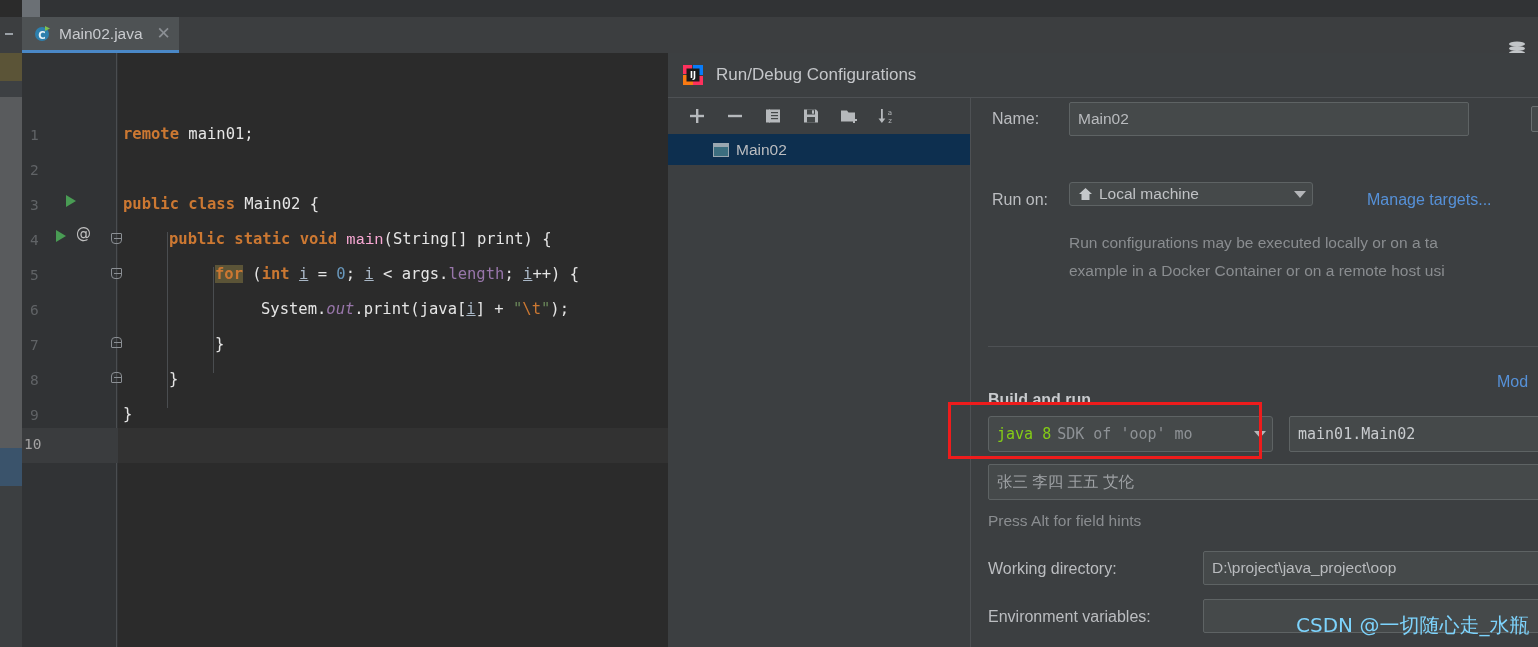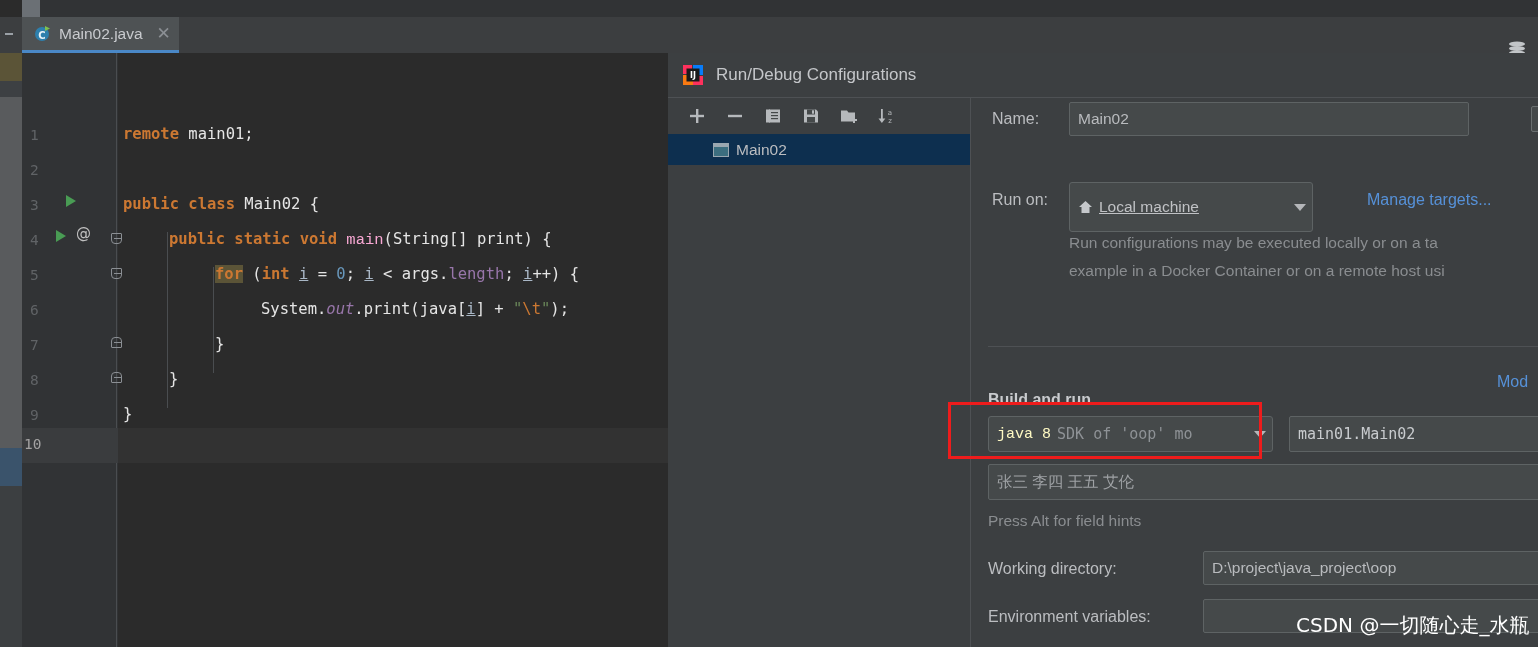--- a/index.html
+++ b/index.html
@@ -128,21 +128,21 @@
            border-top: 7px solid #b4b6b9; flex: 0 0 auto; }
   .link { position: absolute; color: #5691d8; font-size: 16px; white-space: nowrap; }
   .hint { position: absolute; color: #8a8d90; font-size: 15.5px; white-space: nowrap; }
   .sect-title { position: absolute; font-size: 16px; font-weight: bold; color: #c9cbce; }
   .hrule { position: absolute; background: #4e5154; height: 1px; }
   .home-ico { width: 15px; height: 14px; position: relative; flex: 0 0 auto; }
   .checkbox-cut { position: absolute; background: #45494a; border: 1px solid #6a6f70; border-radius: 2px; }
 
   .redbox { position: absolute; border: 3px solid #ee1c1c; }
 
-  .watermark { position: absolute; font-size: 20px; color: #ffffff; white-space: nowrap;
+  .watermark { position: absolute; font-size: 20px; color: #7dd3fc; white-space: nowrap;
                font-family: "DejaVu Sans", sans-serif; }
 </style>
 </head>
 <body>
 
 <div id="root">
 
   <div class="topstrip">
     <div class="topstrip-dark"></div>
     <div class="topstrip-lightmark"></div>
@@ -312,41 +312,41 @@
     </div>
     <div class="tree-divider"></div>
 
     <div class="form">
 
       <div class="lbl" style="left:21px; top:12px;">Name:</div>
       <div class="inp" style="left:98px; top:4px; width:400px; height:34px;">Main02</div>
       <div class="checkbox-cut" style="left:560px; top:8px; width:26px; height:26px;"></div>
 
       <div class="lbl" style="left:21px; top:93px;">Run on:</div>
-      <div class="combo" style="left:98px; top:84px; width:244px; height:50px;text-decoration:underline;">
+      <div class="combo" style="left:98px; top:84px; width:244px; height:24px;">
         <span class="home-ico">
           <svg width="15" height="14" viewBox="0 0 15 14">
               <path d="M7.5 1 L14 7 H11.5 V13 H3.5 V7 H1 Z" fill="#c5c8cb"></path>
             </svg>
         </span>
         <span style="flex:1;">Local machine</span>
         <span class="caret"></span>
       </div>
       <div class="link" style="left:396px; top:93px;">Manage targets...</div>
 
       <div class="hint" style="left:98px; top:136px;">Run configurations may be executed locally or on a ta</div>
       <div class="hint" style="left:98px; top:164px;">example in a Docker Container or on a remote host usi</div>
 
       <div class="hrule" style="left:17px; top:248px; width:550px;"></div>
 
       <div class="sect-title" style="left:17px; top:276px;margin-top:17px;">Build and run</div>
       <div class="link" style="left:526px; top:275px;">Mod</div>
 
       <div class="combo mono" style="left:17px; top:318px; width:285px; height:36px; font-family:'DejaVu Sans Mono', monospace; font-size:15px;">
-        <span style="color:#fef9c3;font-family:Liberation Mono, monospace;">java 8</span>
+        <span style="color:#84cc16;">java 8</span>
         <span style="color:#8e9296; flex:1; overflow:hidden;">SDK of 'oop' mo</span>
         <span class="caret"></span>
       </div>
 
       <div class="inp mono" style="left:318px; top:318px; width:280px; height:36px; font-size:15px; color:#c8cbce;">main01.Main02</div>
 
       <div class="inp" style="left:17px; top:366px; width:580px; height:36px; color:#9fa2a5;">张三 李四 王五 艾伦</div>
 
       <div class="hint" style="left:17px; top:414px;">Press Alt for field hints</div>
 

